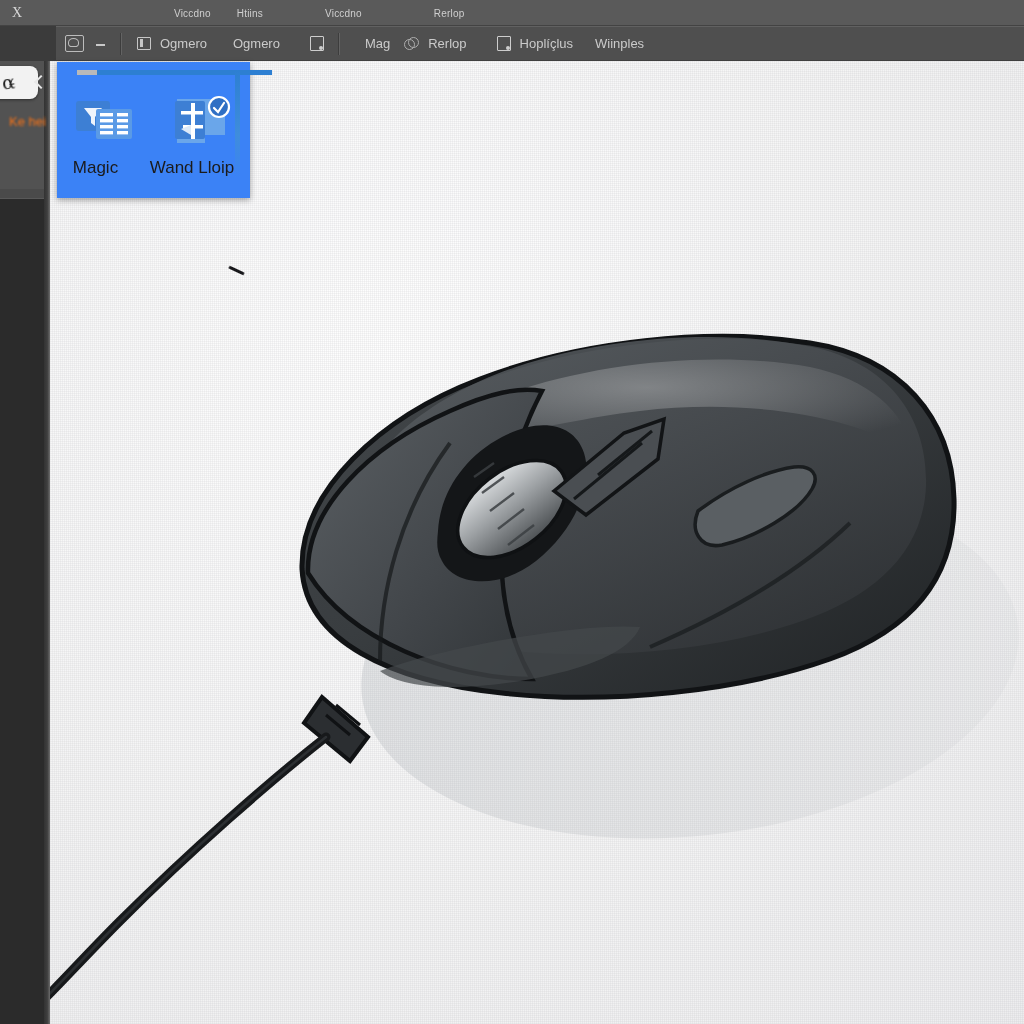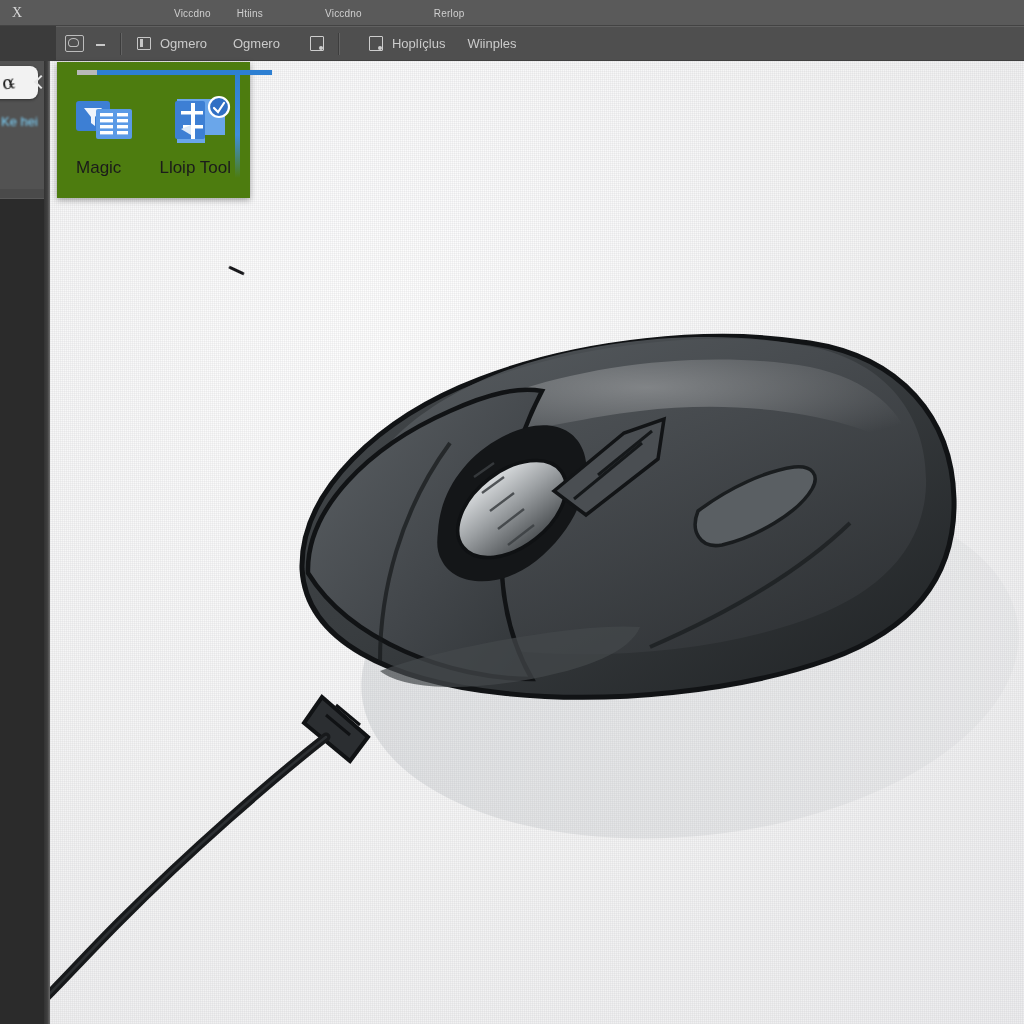--- a/index.html
+++ b/index.html
@@ -120,22 +120,22 @@
   .tool-chev{
     position:absolute;left:36px;top:76px;width:11px;height:11px;filter:blur(0.4px);
   }
   .tool-chev:before{
     content:"";position:absolute;left:0;top:1px;width:8px;height:8px;
     border-left:2px solid #e8e8e8;border-bottom:2px solid #e8e8e8;
     transform:rotate(45deg);
   }
   .tool-text{
     position:absolute;left:0px;top:114px;width:45px;
-    color:#7dd3fc;font-size:13px;filter:blur(0.8px);white-space:nowrap;
-    padding-left:1px;
+    color:#f97316;font-size:13px;filter:blur(0.8px);white-space:nowrap;
+    padding-left:9px;
   }
 
   
   .canvas{
     position:absolute;left:50px;top:61px;width:974px;height:963px;
     background:#f3f3f3;
     overflow:hidden;
   }
   .canvas-noise{
     position:absolute;inset:0;
@@ -155,21 +155,21 @@
     background:#17171a;border-radius:2px;transform:rotate(25deg);
     filter:blur(.3px);
   }
 
   
   .mouse-svg{position:absolute;left:0;top:0;width:974px;height:963px;}
 
   
   .popup{
     position:absolute;left:57px;top:62px;width:193px;height:136px;
-    background:#4d7c0f;
+    background:#3b82f6;
     box-shadow:0 2px 6px rgba(0,0,0,.35);
   }
   .popup-bluebar{
     position:absolute;left:40px;top:8px;width:175px;height:5px;background:#2d7fd2;
   }
   .popup-graystub{
     position:absolute;left:20px;top:8px;width:22px;height:5px;background:#b9b9b9;
   }
   .popup-blueedge{
     position:absolute;right:10px;top:8px;width:5px;height:108px;
@@ -221,20 +221,25 @@
     <div class="ob-group">
       <div class="ob-label" style="margin-left:26px">Ogmero</div>
     </div>
 
     <div class="ob-group">
       <div class="ob-doc"></div>
     </div>
 
     <div class="ob-sep"></div>
 
+    <div class="ob-group">
+      <div class="ob-label" style="margin-left:26px">Mag</div>
+      <div class="ob-ring"></div>
+      <div class="ob-label">Rerlop</div>
+    </div>
 
     <div class="ob-group">
       <div class="ob-doc"></div>
       <div class="ob-label">Hoplíçlus</div>
     </div>
 
     <div class="ob-group">
       <div class="ob-label" style="margin-left:22px">Wiinples</div>
     </div>
   </div>
@@ -400,17 +405,17 @@
           <rect x="14" y="34" width="20" height="3.5" fill="#ffffff"></rect>
           <path d="M 12 38 L 22 34 L 22 44 Z" fill="#dce9f8"></path>
           <circle cx="50" cy="16" r="10" fill="#2f6fc4" stroke="#ffffff" stroke-width="2.2"></circle>
           <path d="M 45 17 L 49 21 L 55 12" fill="none" stroke="#ffffff" stroke-width="2.2" stroke-linecap="round"></path>
         </svg>
       </div>
     </div>
 
     <div class="popup-labels">
       <div class="popup-label">Magic</div>
-      <div class="popup-label">Lloip Tool</div>
+      <div class="popup-label">Wand Lloip</div>
     </div>
   </div>
 
 </div>
 
 </body></html>

